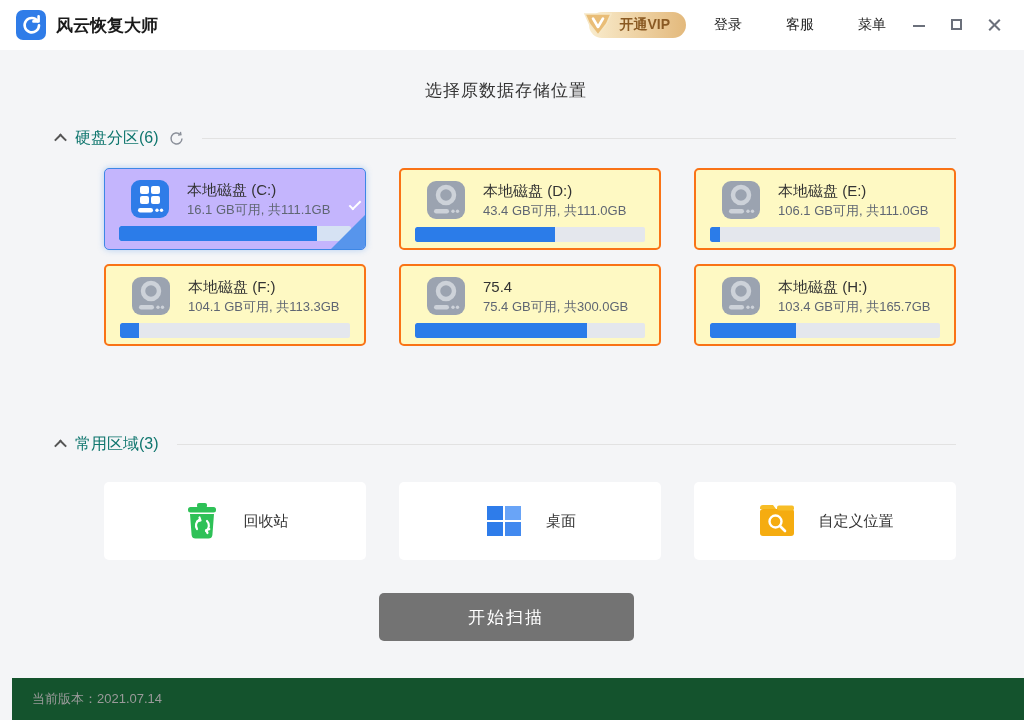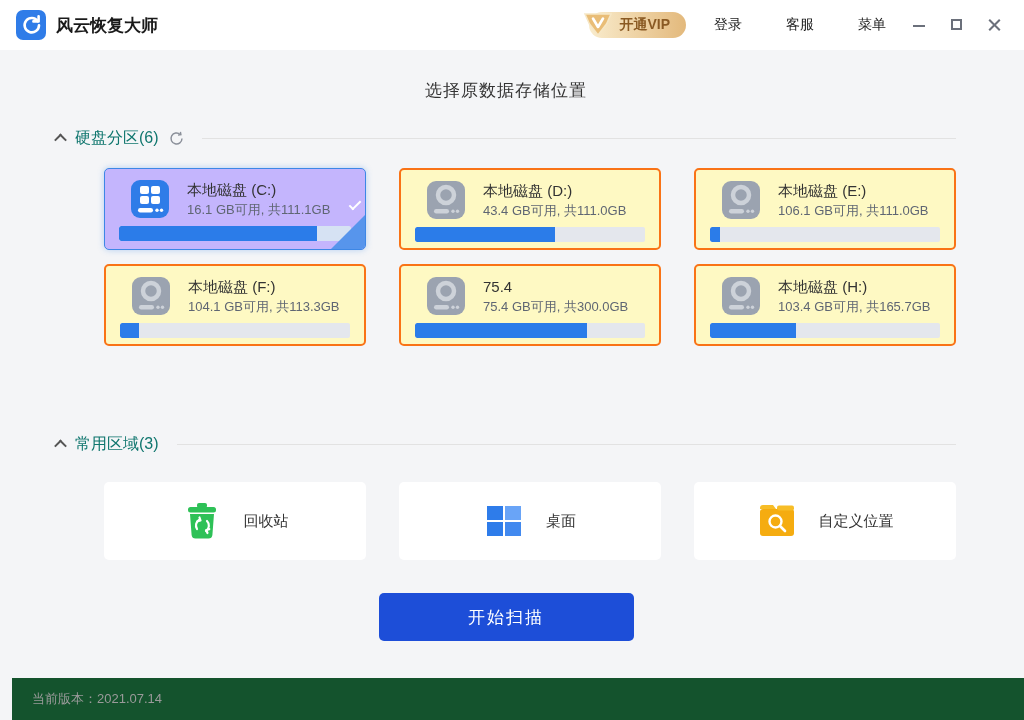--- a/index.html
+++ b/index.html
@@ -55,21 +55,21 @@
   .section-common { margin-top:88px; }
 
   
   .area-grid { display:grid; grid-template-columns:repeat(3,1fr); gap:33px; margin:28px 0 0 48px; }
   .area-card { background:#ffffff; border-radius:5px; height:78px; display:flex; align-items:center; justify-content:center; cursor:pointer; }
   .area-icon { width:40px; height:40px; display:flex; align-items:center; justify-content:center; }
   .area-label { font-size:15px; color:#333; margin-left:22px; }
 
   
   .scan-row { display:flex; justify-content:center; margin-top:33px; }
-  .scan-button { width:255px; height:48px; background:#1d4ed8; color:#ffffff; font-size:17px; border:none; border-radius:5px; cursor:pointer; letter-spacing:2px; font-family:inherit; }
+  .scan-button { width:255px; height:48px; background:#737373; color:#ffffff; font-size:17px; border:none; border-radius:5px; cursor:pointer; letter-spacing:2px; font-family:inherit; }
 
   
   .footer { position:absolute; left:12px; bottom:0; width:1024px; height:42px; background:#14532d; display:flex; align-items:center; padding-left:20px; }
   .footer-text { font-size:13px; color:#9a9a9a; }
 </style>
 </head>
 <body>
 
 <div class="titlebar">
   <svg class="app-icon" viewBox="0 0 30 30">

